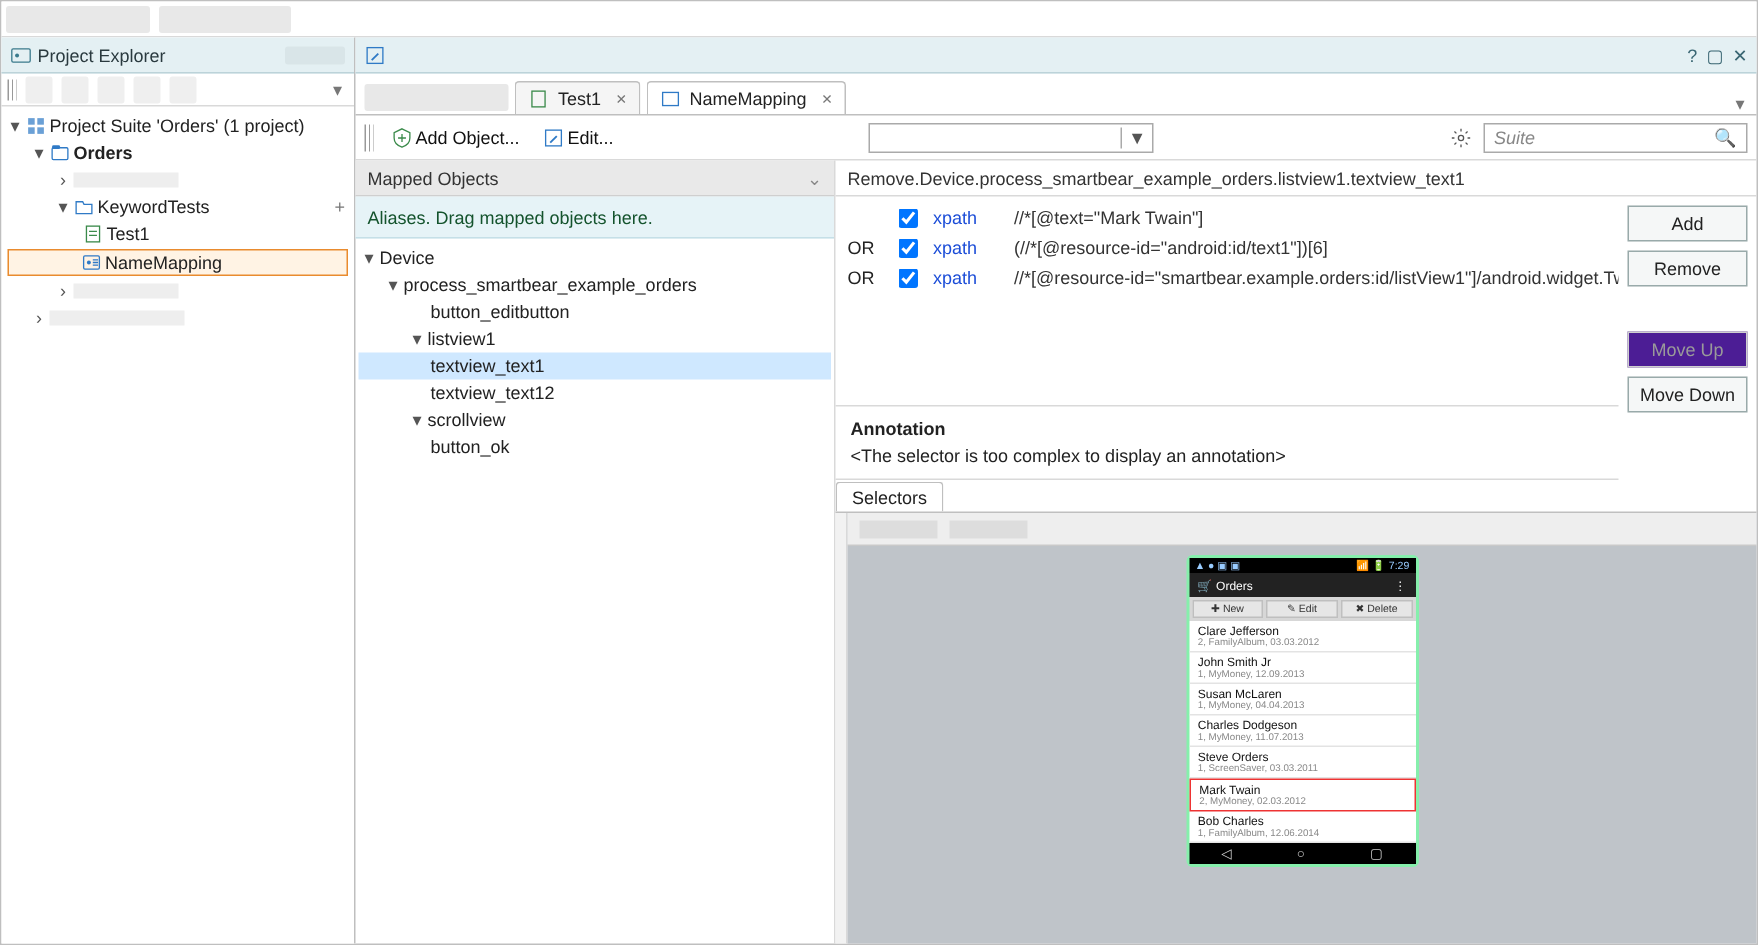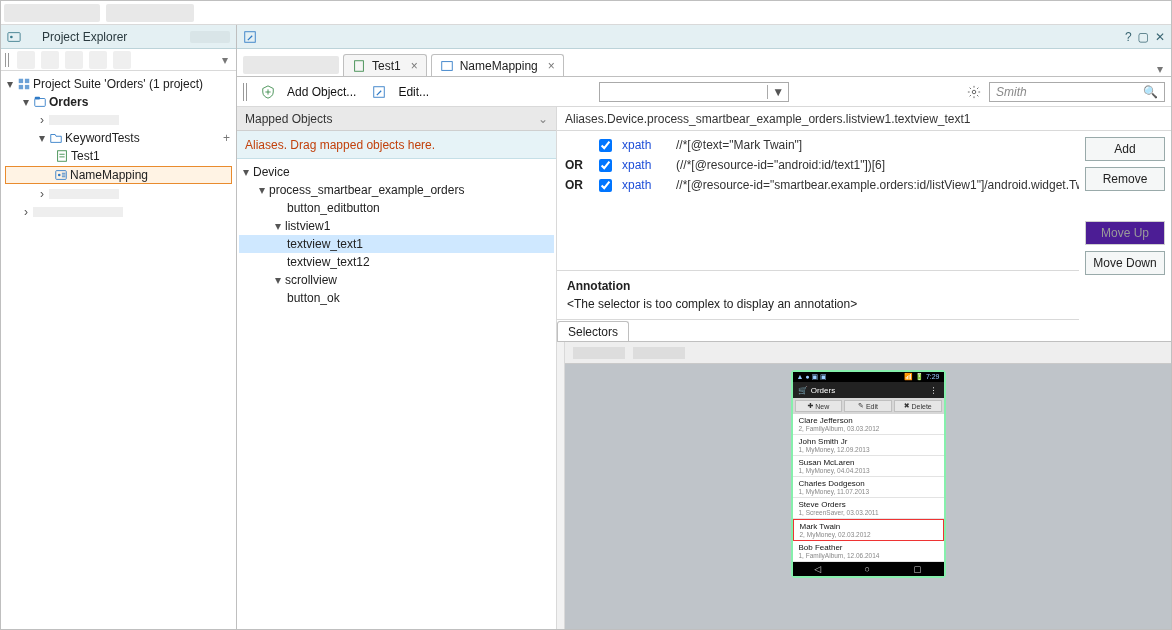--- a/index.html
+++ b/index.html
@@ -5,21 +5,21 @@
   html,body{margin:0;padding:0;font-family:"Segoe UI",Tahoma,Arial,sans-serif;font-size:12px;color:#222;background:#fff}
   *{box-sizing:border-box}
   .root{width:1172px;height:630px;display:flex;flex-direction:column;border:1px solid #bfbfbf}
   
   .topstrip{height:24px;background:#fff;display:flex;align-items:center;border-bottom:1px solid #d9d9d9}
   .topstrip .ghost-tab{height:18px;background:#e8e8e8;margin:3px 3px;border-radius:2px}
   
   .mainrow{flex:1;display:flex;min-height:0}
   
   .left{width:236px;border-right:1px solid #bfbfbf;display:flex;flex-direction:column;background:#fff}
-  .panel-title{background:#e4f0f3;border-bottom:1px solid #bcd3d9;height:24px;display:flex;align-items:center;padding:0 6px;gap:21px;color:#2a3a3f}
+  .panel-title{background:#e4f0f3;border-bottom:1px solid #bcd3d9;height:24px;display:flex;align-items:center;padding:0 6px;gap:4px;color:#2a3a3f}
   .mini-toolbar{height:22px;border-bottom:1px solid #d9d9d9;display:flex;align-items:center;padding:0 4px;gap:6px}
   .mini-toolbar .grip{width:6px;height:14px;background:repeating-linear-gradient(90deg,#999 0 1px,transparent 1px 3px)}
   .mini-toolbar .btn-ghost{width:18px;height:18px;background:#efefef;border-radius:2px}
   .mini-toolbar .chev{margin-left:auto;color:#777;padding-right:4px}
   .tree{flex:1;overflow:hidden;padding:4px 2px}
   .tree-row{display:flex;align-items:center;height:18px;white-space:nowrap}
   .tw{width:14px;text-align:center;color:#555;cursor:default}
   .sel-orange{border:1px solid #e98b2e;background:#fff3e4}
   .tree-row .lbl{padding:0 2px}
   .bold{font-weight:600}
@@ -31,42 +31,42 @@
   .winbtns{display:flex;gap:6px;color:#3a6673}
   .tabs{height:28px;border-bottom:1px solid #bfbfbf;display:flex;align-items:flex-end;padding-left:6px;gap:4px}
   .tab{height:22px;border:1px solid #bfbfbf;border-bottom:none;background:#f5f5f5;display:flex;align-items:center;padding:0 8px;gap:6px;border-radius:3px 3px 0 0}
   .tab.active{background:#fff}
   .tab .x{color:#777;margin-left:4px}
   .ghost-tab2{width:96px;height:18px;background:#e8e8e8;border-radius:2px;margin-bottom:2px}
   .tab-chev{margin-left:auto;padding:0 8px;color:#777}
   
   .tbar{height:30px;display:flex;align-items:center;border-bottom:1px solid #d9d9d9;gap:8px;padding:0 6px}
   .grip2{width:6px;height:18px;background:repeating-linear-gradient(90deg,#999 0 1px,transparent 1px 3px)}
-  .tool{display:flex;align-items:center;gap:12px;padding:2px 4px;color:#111}
+  .tool{display:flex;align-items:center;gap:2px;padding:2px 4px;color:#111}
   .combo{width:190px;height:20px;border:1px solid #aaa;background:#fff;display:flex;align-items:center;justify-content:flex-end;padding-right:4px}
   .combo .dd{border-left:1px solid #aaa;padding-left:4px;color:#555}
   .gear{margin-left:auto;color:#555}
   .search{border:1px solid #aaa;width:176px;height:20px;display:flex;align-items:center;padding:0 6px;color:#888;font-style:italic}
   .search .mag{margin-left:auto;color:#555;font-style:normal}
   
   .body{flex:1;display:flex;min-height:0}
   .mapcol{width:320px;border-right:1px solid #d9d9d9;display:flex;flex-direction:column}
   .mapcol .hdr{height:24px;background:#e9e9e9;border-bottom:1px solid #cfcfcf;display:flex;align-items:center;padding:0 8px;justify-content:space-between;color:#333}
-  .mapcol .alias{height:28px;background:#e6f3f7;border-bottom:1px solid #c5dfe7;display:flex;align-items:center;padding:0 8px;color:#c2410c}
+  .mapcol .alias{height:28px;background:#e6f3f7;border-bottom:1px solid #c5dfe7;display:flex;align-items:center;padding:0 8px;color:#14532d}
   .maptree{flex:1;padding:4px 2px;overflow:hidden}
   .maptree .row{display:flex;align-items:center;height:18px;white-space:nowrap}
   .maptree .sel{background:#cfe8ff}
   
   .selcol{flex:1;display:flex;flex-direction:column;min-width:0}
   .path{height:24px;border-bottom:1px solid #d9d9d9;display:flex;align-items:center;padding:0 8px;color:#333;white-space:nowrap;overflow:hidden}
   .selbody{display:flex;min-height:0}
   .selgrid{flex:1;min-width:0;display:flex;flex-direction:column}
   .rows{padding:4px 0;font-family:inherit}
   .srow{display:flex;align-items:center;height:20px;padding-left:8px;gap:10px}
-  .srow .or{width:24px;font-weight:700;color:#222}
+  .srow .or{width:24px;font-weight:400;color:#222}
   .srow input[type=checkbox]{margin:0}
   .srow .kind{width:44px;color:#1d4ed8}
   .srow .expr{flex:1;white-space:nowrap;overflow:hidden;color:#333}
   .ann{border-top:1px solid #d9d9d9;padding:8px 10px}
   .ann .h{font-weight:600;margin-bottom:4px}
   .btabs{height:22px;border-top:1px solid #d9d9d9;display:flex;align-items:flex-end}
   .btab{border:1px solid #bfbfbf;border-bottom:none;background:#fff;height:20px;padding:0 10px;border-radius:3px 3px 0 0;display:flex;align-items:center}
   .btncol{width:92px;padding:6px;display:flex;flex-direction:column;gap:6px}
   .btn{height:24px;border:1px solid #9aa;background:#f5f7f7;display:flex;align-items:center;justify-content:center;cursor:default}
   .btn.dis{color:#9a9a9a;border-color:#cfcfcf;background:#4c1d95}
@@ -233,21 +233,21 @@
         <div class="combo">
             <span class="dd">▼</span>
           </div>
         <span class="gear">
           <svg class="ic" viewBox="0 0 16 16">
               <circle cx="8" cy="8" r="2" fill="none" stroke="#555"></circle>
               <path d="M8 1v2M8 13v2M1 8h2M13 8h2M3 3l1.5 1.5M11.5 11.5L13 13M13 3l-1.5 1.5M4.5 11.5L3 13" stroke="#555"></path>
             </svg>
         </span>
         <div class="search">
-          <span>Smith</span>
+          <span>Suite</span>
           <span class="mag">🔍</span>
         </div>
       </div>
 
       <div class="body">
 
         <div class="mapcol">
           <div class="hdr">
             <span>Mapped Objects</span>
             <span style="color:#888">⌄</span>
@@ -279,21 +279,21 @@
                 <span class="tw">▾</span>
                 <span>scrollview</span>
               </div>
             <div class="row" style="padding-left:48px">
                 <span>button_ok</span>
               </div>
           </div>
         </div>
 
         <div class="selcol">
-          <div class="path">Aliases.Device.process_smartbear_example_orders.listview1.textview_text1</div>
+          <div class="path">Remove.Device.process_smartbear_example_orders.listview1.textview_text1</div>
           <div class="selbody" style="height:210px">
             <div class="selgrid">
               <div class="rows" id="selector-rows">
                   <div class="srow">
                     <span class="or"></span>
                     <input type="checkbox" checked="" style="">
                     <span class="kind">xpath</span>
                     <span class="expr">//*[@text="Mark Twain"]</span>
                   </div>
                   <div class="srow">
@@ -368,21 +368,21 @@
                       </div>
                       <div class="ph-item">
                         <div class="ph-name">Steve Orders</div>
                         <div class="ph-sub">1, ScreenSaver, 03.03.2011</div>
                       </div>
                       <div class="ph-item sel">
                         <div class="ph-name">Mark Twain</div>
                         <div class="ph-sub">2, MyMoney, 02.03.2012</div>
                       </div>
                       <div class="ph-item">
-                        <div class="ph-name">Bob Feather</div>
+                        <div class="ph-name">Bob Charles</div>
                         <div class="ph-sub">1, FamilyAlbum, 12.06.2014</div>
                       </div>
                     </div>
                   <div class="ph-nav">
                       <span>◁</span>
                       <span>○</span>
                       <span>▢</span>
                     </div>
                 </div>
               </div>

